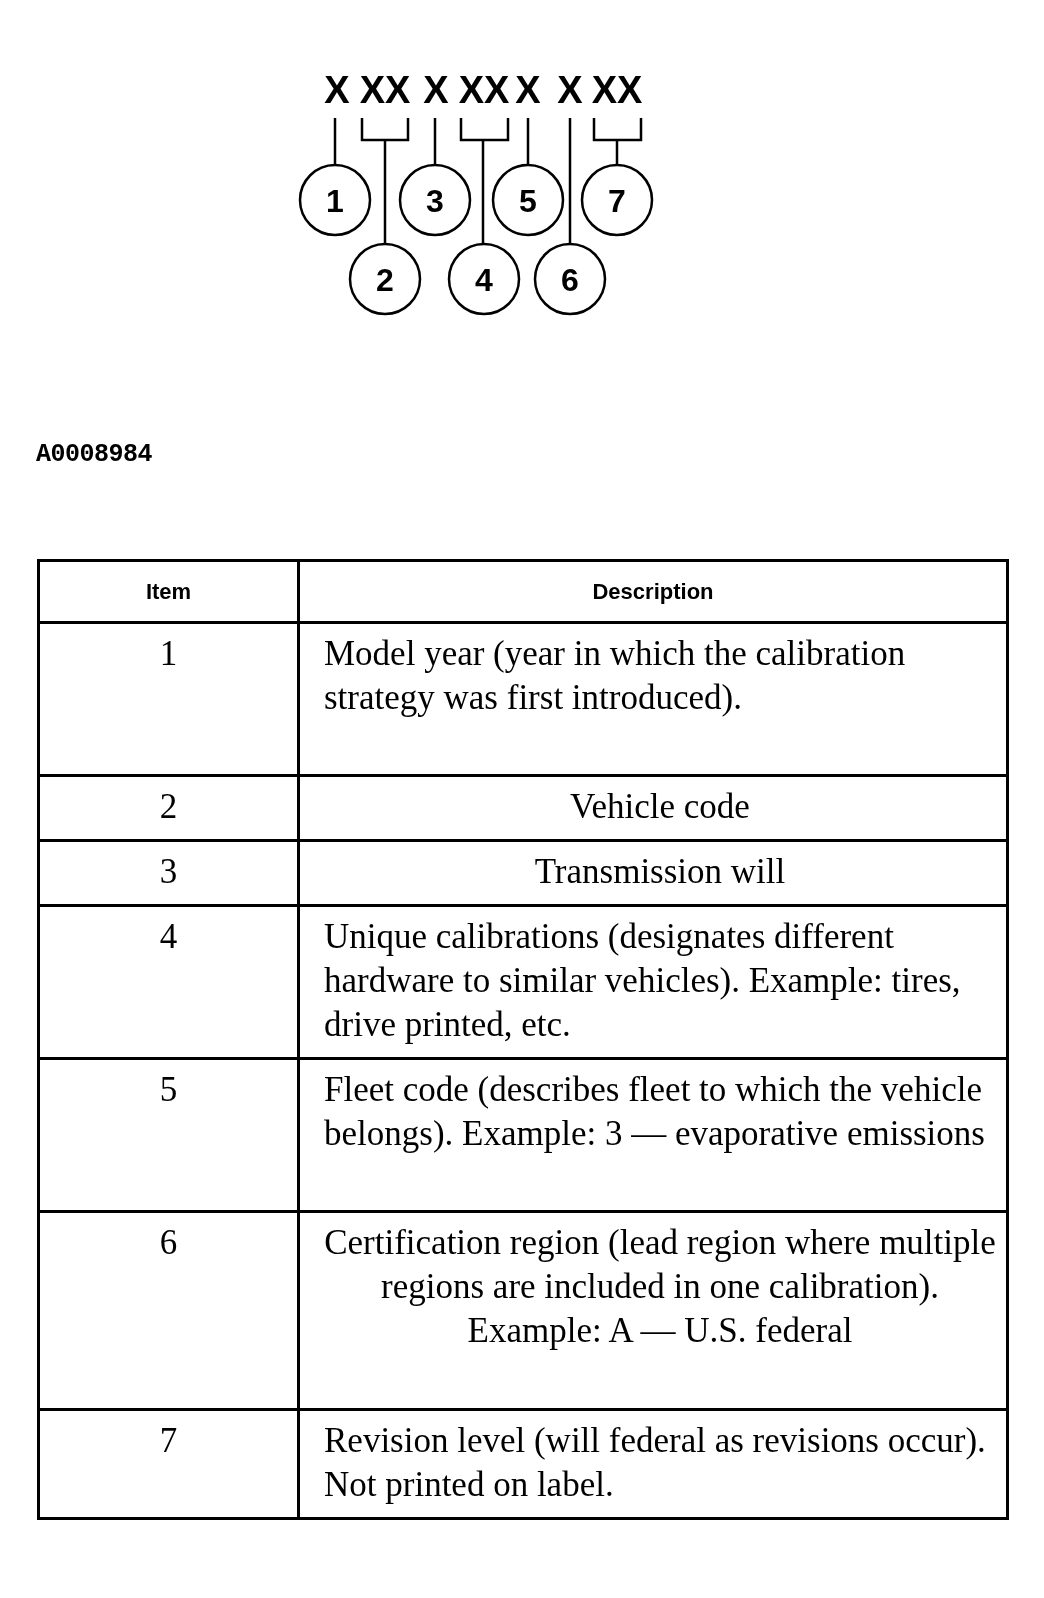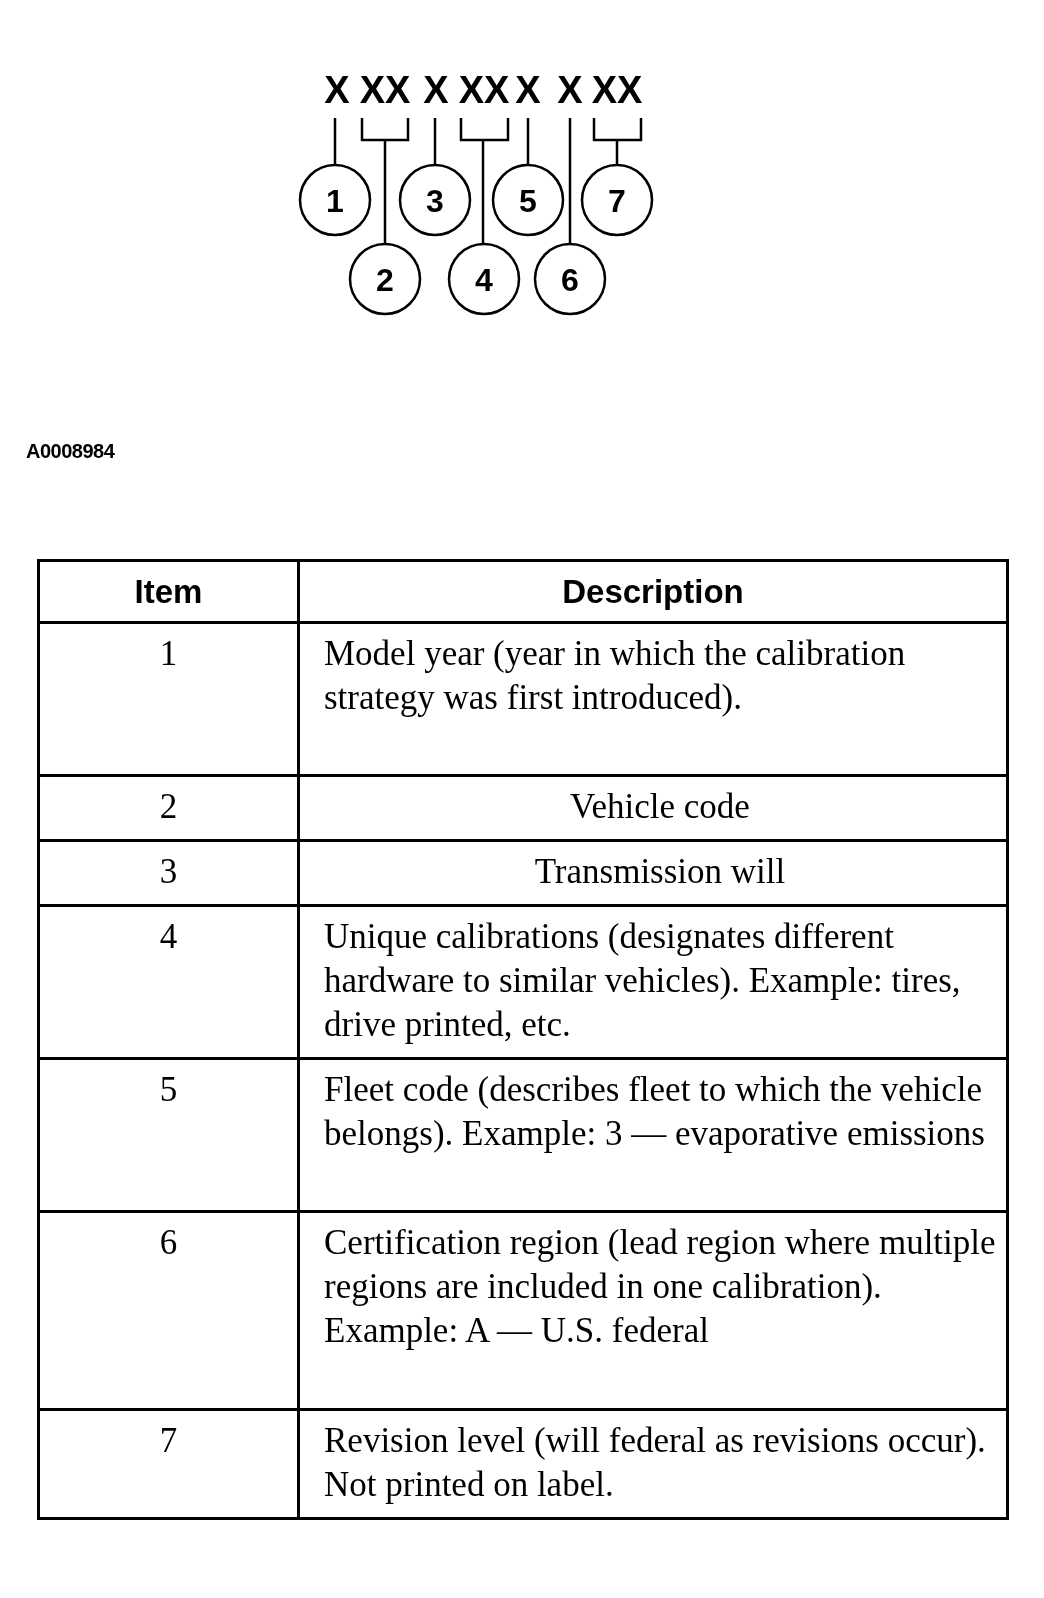--- a/index.html
+++ b/index.html
@@ -31,43 +31,43 @@
       font-weight: bold;
       font-size: 38px;
     }
     .callout-num {
       font-family: "Liberation Sans", sans-serif;
       font-weight: bold;
       font-size: 32px;
     }
     .figure-id {
       position: absolute;
-      left: 26px;
+      left: 36px;
       top: 440px;
-      font-family: Liberation Sans, sans-serif;
+      font-family: Liberation Mono, monospace;
       font-weight: bold;
-      font-size: 20px;
+      font-size: 25px;
       letter-spacing: -0.5px;
     }
     table.legend {
       position: absolute;
       left: 37px;
       top: 559px;
       width: 969px;
       border-collapse: collapse;
       table-layout: fixed;
     }
     table.legend th, table.legend td {
       border: 3px solid #000;
       vertical-align: top;
     }
     table.legend th {
       font-family: "Liberation Sans", sans-serif;
       font-weight: bold;
-      font-size: 33px;
+      font-size: 22px;
       text-align: center;
       height: 59px;
       padding: 0;
       line-height: 59px;
     }
     table.legend td {
       font-family: "Liberation Serif", serif;
       font-size: 35px;
       line-height: 44px;
       padding: 8px 10px 8px 24px;
@@ -75,21 +75,21 @@
     table.legend td.item {
       text-align: center;
       padding-left: 0;
       padding-right: 0;
     }
     col.c-item { width: 260px; }
     col.c-desc { width: 709px; }
     tr.r1 td { height: 134px; }
     tr.r2 td, tr.r3 td { height: 46px; text-align: center; }
     tr.r4 td, tr.r5 td { height: 134px; }
-    tr.r6 td { height: 179px; }
+    tr.r6 td { height: 179px; text-align: center; }
     tr.r7 td { height: 90px; }
   </style>
 </head>
 <body>
 
 <div class="diagram">
   <svg width="1044" height="340" viewBox="0 0 1044 340">
 
     <text class="code-char" x="337" y="103" text-anchor="middle">X</text>
     <text class="code-char" x="385" y="103" text-anchor="middle">XX</text>

